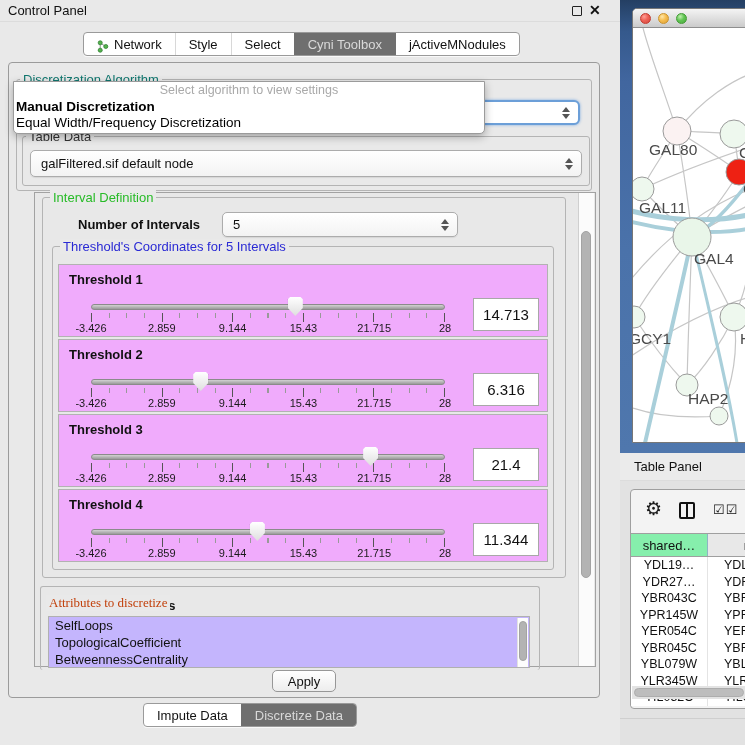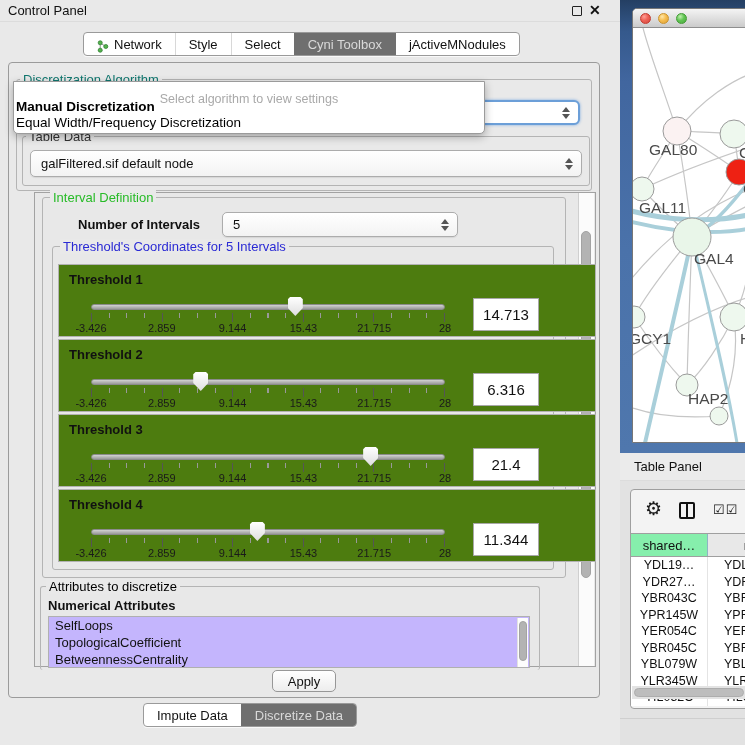--- a/index.html
+++ b/index.html
@@ -50,21 +50,21 @@
   .stepper i { display:block; width:0; height:0; border-left:4px solid transparent;
     border-right:4px solid transparent; }
   .stepper .up { border-bottom:5px solid #555; }
   .stepper .dn { border-top:5px solid #555; }
   #tdata-combo { left:30px; top:150px; width:552px; height:27px; }
 
   
   #algo-popup { position:absolute; left:13px; top:81px; width:472px; height:53px;
     background:#fff; border:1px solid #9b9b9b; border-radius:0 0 5px 5px;
     box-shadow:0 3px 8px rgba(0,0,0,.3); z-index:10; }
-  #algo-popup .hint { text-align:center; color:#a9a9a9; font-size:12.5px; padding-top:10px; height:17px; }
+  #algo-popup .hint { text-align:center; color:#a9a9a9; font-size:12.5px; padding-top:1px; height:17px; }
   #algo-popup .opt { font-size:13.5px; color:#000; padding-left:2px; height:16px; }
   #algo-popup .opt.b { font-weight:bold; }
   #algo-combo-frag { position:absolute; left:470px; top:100px; width:110px; height:25px;
     background:#fff; border:2px solid #6c9fd8; border-radius:6px;
     box-shadow:0 0 3px #7aa9e0; z-index:5; }
 
   
   #big-panel { position:absolute; left:34px; top:192px; width:562px; height:475px;
     border:1px solid #a2a2a2; background:#e8e8e8; overflow:hidden; }
   #big-sb { position:absolute; right:1px; top:0; width:16px; height:473px;
@@ -74,43 +74,43 @@
 
   .lbl-interval { left:50px; top:190px; color:#27bb27; }
   #interval-grp { left:42px; top:197px; width:524px; height:381px; background:#e8e8e8; }
 
   .noi-label { position:absolute; left:78px; top:217px; font-size:13px; font-weight:bold; color:#111; }
   #noi-combo { left:222px; top:212px; width:236px; height:25px; }
 
   .lbl-thr { left:60px; top:239px; color:#2a2ad4; }
   #thr-grp { left:52px; top:246px; width:502px; height:324px; }
 
-  .t-box { position:absolute; left:58px; width:538px; height:73px;
-    background:#4d7c0f; border:1px solid #b2b2b2; }
+  .t-box { position:absolute; left:58px; width:490px; height:73px;
+    background:#f0abfc; border:1px solid #b2b2b2; }
   .t-label { position:absolute; left:10px; top:7px; font-size:13px; font-weight:bold; color:#111; }
   .t-track { position:absolute; left:32px; top:39px; width:354px; height:6px;
     background:linear-gradient(#d2d2d2,#9a9a9a); border:1px solid #8b8b8b; border-radius:4px; }
   .t-thumb { position:absolute; top:32px; width:15px; height:19px;
     background:linear-gradient(#ffffff,#dedede); filter:drop-shadow(0 0 1px #777);
     clip-path:polygon(15% 0,85% 0,100% 12%,100% 58%,50% 100%,0 58%,0 12%); z-index:2; }
   .t-ticks { position:absolute; left:32px; top:48px; width:355px; height:9px;
     background-image:
       repeating-linear-gradient(90deg,#555 0 1px,transparent 1px 70.6px),
       repeating-linear-gradient(90deg,#999 0 1px,transparent 1px 17.65px);
     background-size:100% 9px,100% 5px; background-repeat:no-repeat; }
   .t-labels { position:absolute; left:32px; top:57px; width:354px; height:13px; font-size:11px; color:#1a1a1a; }
   .t-labels span { position:absolute; transform:translateX(-50%); white-space:nowrap; }
   .t-labels span:nth-child(1){left:0;} .t-labels span:nth-child(2){left:20%;}
   .t-labels span:nth-child(3){left:40%;} .t-labels span:nth-child(4){left:60%;}
   .t-labels span:nth-child(5){left:80%;} .t-labels span:nth-child(6){left:100%;}
   .t-value { position:absolute; left:414px; top:33px; width:66px; height:33px;
     background:#fff; border:1px solid #a8a8a8; font-size:15px; color:#111;
     display:flex; align-items:center; justify-content:center; }
 
-  .lbl-attr { left:46px; top:579px; color:#000000; }
+  .lbl-attr { left:46px; top:595px; color:#c2410c;font-family:Liberation Serif, serif; }
   #attr-grp { left:40px; top:586px; width:500px; height:84px; border-bottom:none; }
   .attr-header { position:absolute; left:48px; top:598px; font-size:13px; font-weight:bold; color:#111; }
   #attr-list { position:absolute; left:48px; top:616px; width:482px; height:52px;
     background:#c4b5fd; border:1px solid #b0b0b0; overflow:hidden; font-size:13px; color:#111; }
   #attr-list .li { padding-left:6px; line-height:17px; white-space:nowrap; }
   #attr-sb { position:absolute; right:1px; top:1px; width:11px; height:50px; background:#fdfdfd; border-left:1px solid #e2e2e2; }
   #attr-sb .thumb-v { position:absolute; left:1px; top:3px; width:8px; height:40px;
     background:#b3b3b3; border:1px solid #a3a3a3; border-radius:5px; }
 
   #apply-btn { position:absolute; left:272px; top:670px; width:64px; height:22px;

